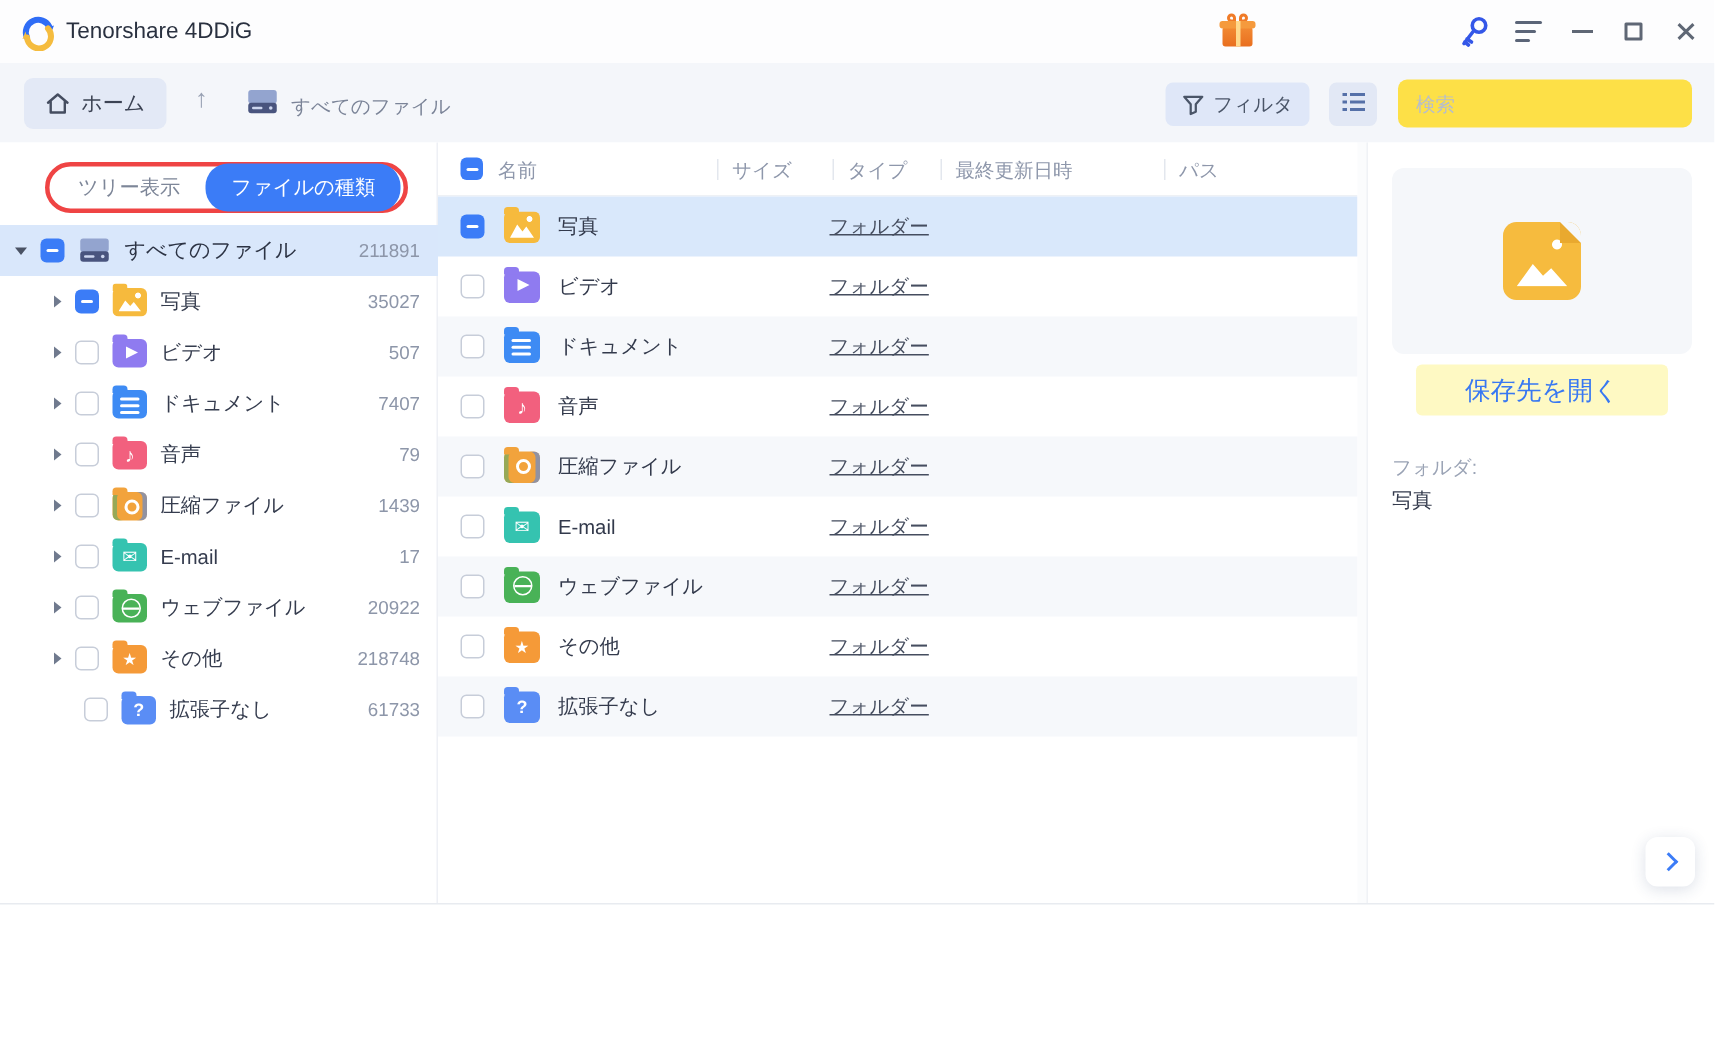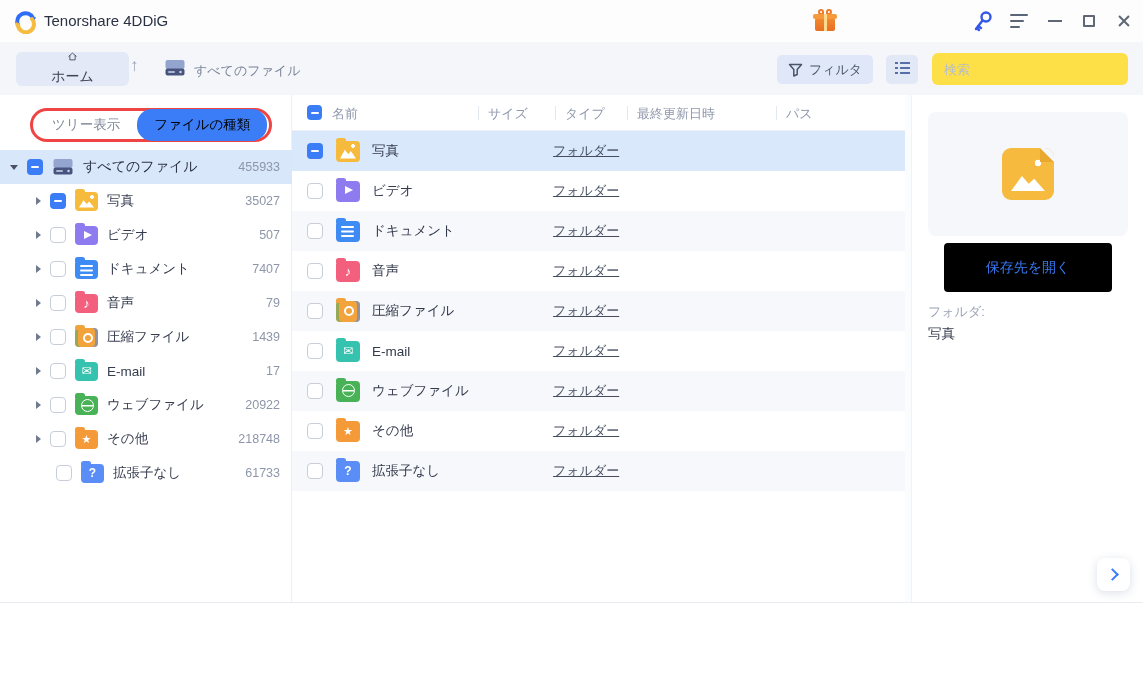--- a/index.html
+++ b/index.html
@@ -34,21 +34,21 @@
   .buy-btn { position:absolute; left:856px; top:7px; width:102px; height:38px; border-radius:4px; overflow:hidden; cursor:pointer;
     background:linear-gradient(#fbe0a6,#f2b459); display:flex; align-items:center;margin-top:39px; }
   .buy-btn .label { font-size:13px; color:#4a3007; padding-left:12px; }
   .buy-btn .tail { position:absolute; right:0; top:0; width:30px; height:26px; background:#23283a; clip-path:polygon(35% 0,100% 0,100% 100%,0 100%); display:flex; align-items:center; justify-content:center; }
   .gem { width:12px; height:10px; margin-left:6px; background:linear-gradient(135deg,#ffe27a,#f0a93c); clip-path:polygon(25% 0,75% 0,100% 35%,50% 100%,0 35%); }
   
   .keyicon { position:absolute; left:972px; top:9px; cursor:pointer; }
 
   
   .toolbar { position:absolute; left:0; top:42px; width:1143px; height:53px; background:#f4f6fa; }
-  .home-btn { position:absolute; left:16px; top:10px; width:113px; height:34px; background:#e3e9f6; border-radius:6px; display:flex; align-items:center; justify-content:center; gap:7px; cursor:pointer;flex-direction:column; }
+  .home-btn { position:absolute; left:16px; top:10px; width:95px; height:34px; background:#e3e9f6; border-radius:6px; display:flex; align-items:center; justify-content:center; gap:7px; cursor:pointer; }
   .home-btn span { font-size:14px; color:#3c4354; }
   .up-arrow { position:absolute; left:130px; top:14px; font-size:17px; color:#98a1b3; cursor:pointer; }
   .crumb-drive { position:absolute; left:164px; top:17px; }
   .crumb-label { position:absolute; left:194px; top:20px; font-size:13px; color:#7b8498; }
   .filter-btn { position:absolute; left:777px; top:13px; width:96px; height:29px; background:#dfe7f8; border-radius:5px; display:flex; align-items:center; justify-content:center; gap:6px; cursor:pointer; }
   .filter-btn span { font-size:13px; color:#4a5568; }
   .view-btn { position:absolute; left:886px; top:13px; width:32px; height:29px; background:#e2e8f5; border-radius:5px; display:flex; align-items:center; justify-content:center; cursor:pointer; }
   .listicon { width:15px; }
   .listicon i { display:block; height:2px; margin-bottom:3px; position:relative; background:#5570a8; margin-left:5px; width:10px; }
   .listicon i::before { content:""; position:absolute; left:-5px; top:0; width:3px; height:2px; background:#5570a8; }
@@ -59,21 +59,21 @@
 
   
   .sidebar { position:absolute; left:0; top:95px; width:292px; height:507px; background:#fff; border-right:1px solid #eef0f5; }
   .mainlist { position:absolute; left:292px; top:95px; width:613px; height:507px; background:#fff; }
   .vdivider { position:absolute; left:905px; top:95px; width:7px; height:507px; background:#fbfcfd; border-right:1px solid #f0f2f6; }
   .rightpanel { position:absolute; left:912px; top:95px; width:231px; height:507px; background:#fff; }
 
   
   .tabs { position:absolute; left:30px; top:13px; height:34px; background:#fff; border:3px solid #ef4444; border-radius:17px; display:flex; align-items:center; padding:2px; }
   .tab { font-size:13.5px; color:#7d8698; padding:7px 17px; border-radius:15px; cursor:pointer; white-space:nowrap; }
-  .tab.active { background:#3b7cf7; color:#000000; }
+  .tab.active { background:#3b7cf7; color:#ffffff; }
 
   
   .tree { position:absolute; left:0; top:55px; width:292px; }
   .trow { position:relative; height:34px; display:flex; align-items:center; cursor:pointer; }
   .trow.sel { background:#d9e7fb; }
   .trow .count { position:absolute; right:12px; font-size:12.5px; color:#8d96a9; }
   .caret-d { width:0; height:0; border-left:4.5px solid transparent; border-right:4.5px solid transparent; border-top:5.5px solid #4a5264; margin:0 0 0 10px; flex:none; }
   .caret-r { width:0; height:0; border-top:4.5px solid transparent; border-bottom:4.5px solid transparent; border-left:5.5px solid #707a8e; flex:none; }
   .trow .caret-r { margin-left:36px; }
   .tlabel { font-size:13.5px; color:#353c4e; margin-left:9px; white-space:nowrap; }
@@ -122,21 +122,21 @@
   .row .fi { margin-left:13px; width:24px; height:21px; }
   .row .name { font-size:13.5px; color:#333a4c; margin-left:12px; }
   .row .type { position:absolute; left:261px; font-size:13px; color:#454d5f;text-decoration:underline; }
 
   
   .preview-card { position:absolute; left:16px; top:17px; width:200px; height:124px; background:#f5f7fa; border-radius:8px; display:flex; align-items:center; justify-content:center; }
   .preview-icon { position:relative; width:52px; height:52px; border-radius:9px; overflow:hidden;
     background:radial-gradient(circle at 36px 15px,#fff 3px,transparent 3.6px),#f6bb3e; }
   .preview-icon::before { content:""; position:absolute; top:0; right:0; border-top:14px solid #f5f7fa; border-left:14px solid #e9a92f; }
   .preview-icon::after { content:""; position:absolute; left:9px; right:9px; bottom:9px; height:17px; background:#fff; clip-path:polygon(0 100%,32% 12%,52% 58%,68% 28%,100% 100%); }
-  .open-dest-btn { position:absolute; left:32px; top:148px; width:168px; height:49px; background:#000000; border:none; border-radius:4px; color:#3878f2; font-size:14px; font-family:inherit; cursor:pointer; }
+  .open-dest-btn { position:absolute; left:32px; top:148px; width:168px; height:34px; background:#fef9c3; border:none; border-radius:4px; color:#3878f2; font-size:17px; font-family:inherit; cursor:pointer; }
   .folder-label { position:absolute; left:16px; top:208px; font-size:13px; color:#9aa3b5; }
   .folder-name { position:absolute; left:16px; top:230px; font-size:13.5px; color:#333a4c; }
   .next-btn { position:absolute; left:185px; top:463px; width:33px; height:33px; background:#fff; border-radius:8px; box-shadow:0 2px 10px rgba(40,60,110,.16); display:flex; align-items:center; justify-content:center; cursor:pointer; }
   .chev { width:9px; height:9px; border-top:2.5px solid #3b7cf7; border-right:2.5px solid #3b7cf7; transform:rotate(45deg); margin-left:-3px; }
 
   
   .statusbar { position:absolute; left:0; top:602px; width:1143px; height:94px; background:#fff; border-top:1px solid #e8ebf0; }
 
   svg { display:block; }
 </style>
@@ -239,21 +239,21 @@
     <div class="trow root sel">
       <span class="caret-d"></span>
       <span class="cb ind"></span>
       <svg style="margin-left:9px" width="22" height="18" viewBox="0 0 22 18">
         <rect x="1.5" y="1" width="19" height="9" rx="2" fill="#93a4cf"></rect>
         <rect x="1.5" y="9.5" width="19" height="7" rx="2" fill="#49547e"></rect>
         <circle cx="16.5" cy="13" r="1.2" fill="#cdd6ef"></circle>
           <rect x="4" y="12.2" width="7" height="1.6" rx="0.8" fill="#cdd6ef"></rect>
       </svg>
       <span class="tlabel">すべてのファイル</span>
-      <span class="count">455933</span>
+      <span class="count">211891</span>
     </div>
 
     <div class="trow">
       <span class="caret-r"></span>
       <span class="cb ind"></span>
       <span class="fi photo"></span>
       <span class="tlabel">写真</span>
       <span class="count">35027</span>
     </div>
     <div class="trow">

